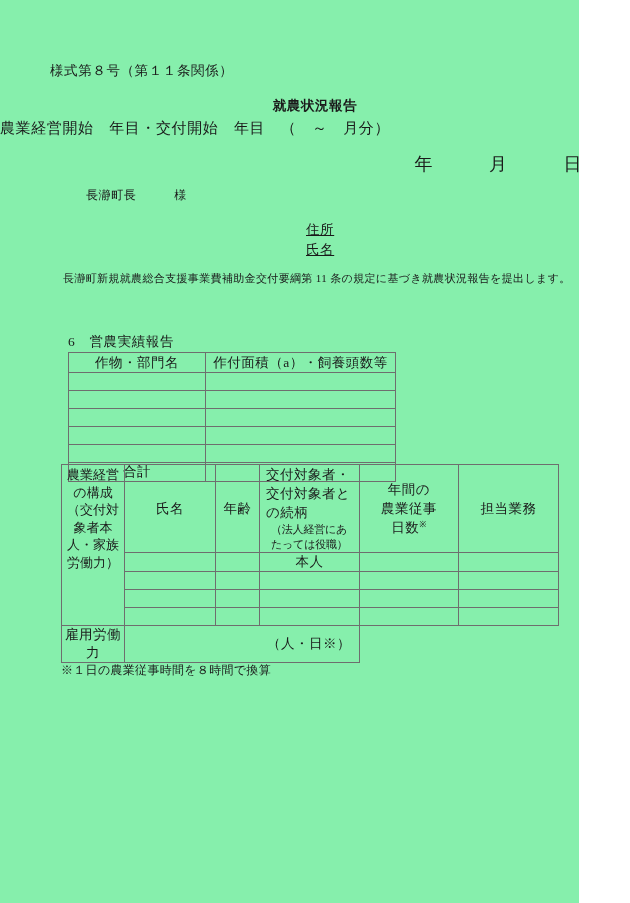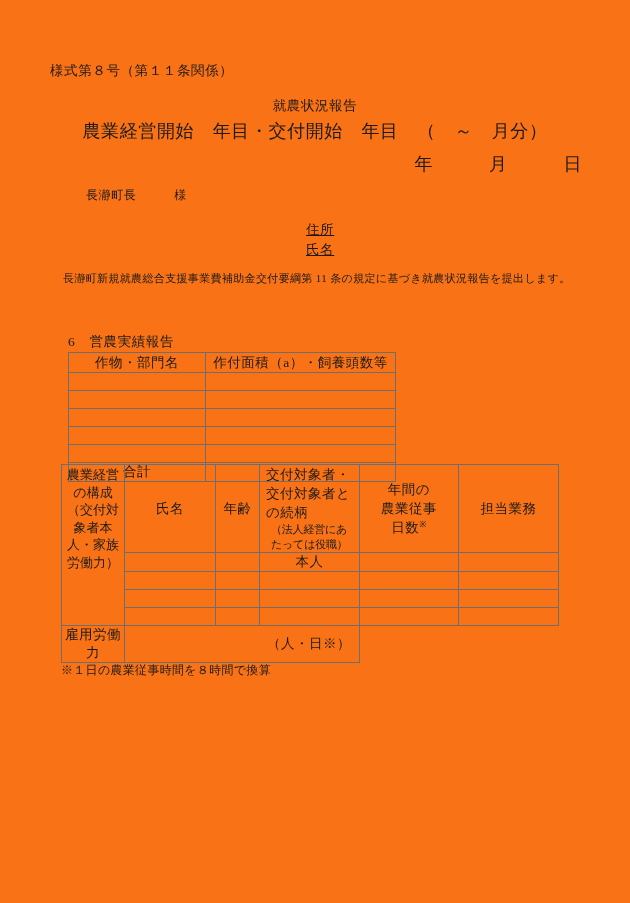--- a/index.html
+++ b/index.html
@@ -11,50 +11,50 @@
     width: 630px;
     height: 903px;
     position: relative;
     font-family: "Liberation Serif", "DejaVu Serif", serif;
     color: #1a1a1a;
     overflow: hidden;
   }
   .page {
     position: absolute;
     left: 0; top: 0;
-    width: 630px;
+    width: 579px;
     height: 903px;
-    background: #f97316;
+    background: #86efac;
   }
 
   
   .form-no {
     position: absolute;
     left: 50px;
     top: 62px;
     font-size: 13.5px;
     letter-spacing: 0.6px;
     white-space: nowrap;
   }
   .doc-title {
     position: absolute;
     left: 0;
     top: 97px;
     width: 630px;
     text-align: center;
     font-size: 13.5px;
     letter-spacing: 0.6px;
+    font-weight: bold;
   }
   .doc-subtitle {
     position: absolute;
     left: 0;
     top: 119px;
     width: 630px;
-    text-align: center;
-    font-size: 18px;
+    font-size: 15px;
     letter-spacing: 0.6px;
     white-space: pre;
   }
   .date-line {
     position: absolute;
     left: 0;
     top: 152px;
     width: 630px;
     text-align: right;
     padding-right: 48px;

